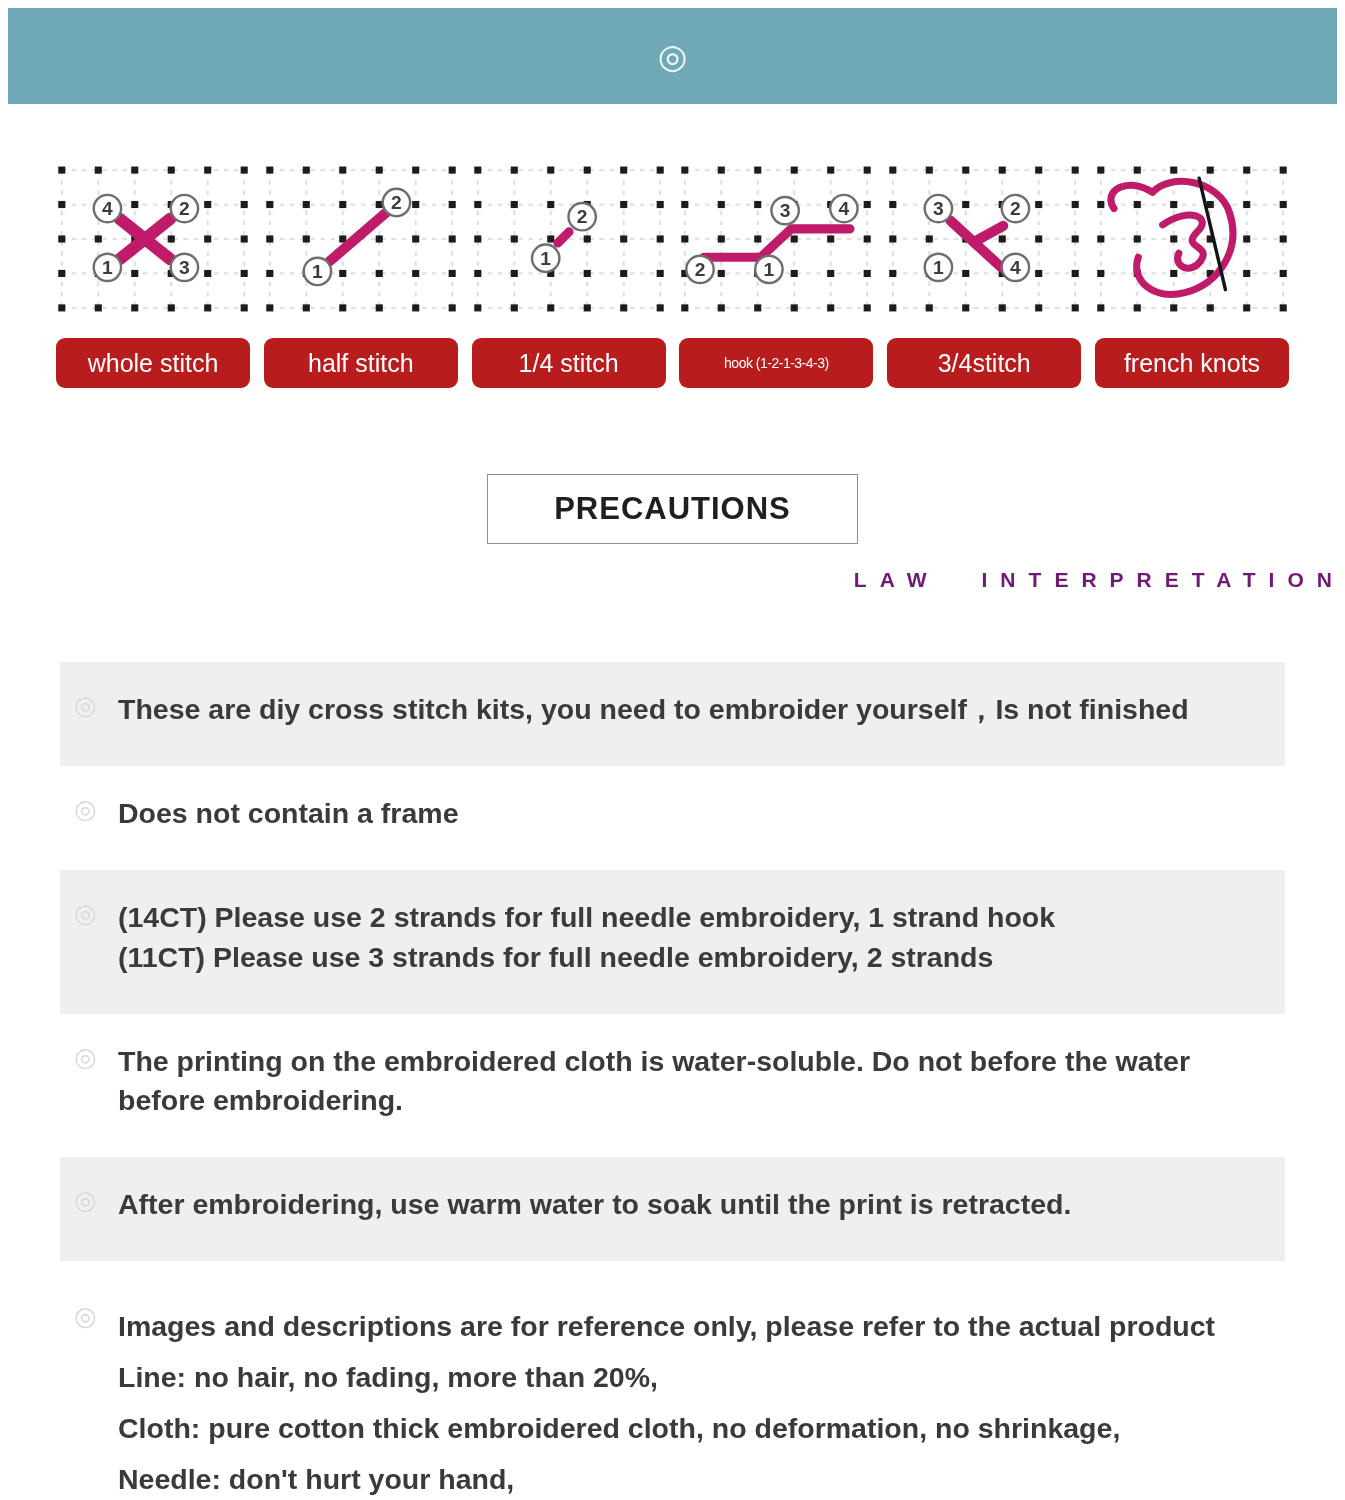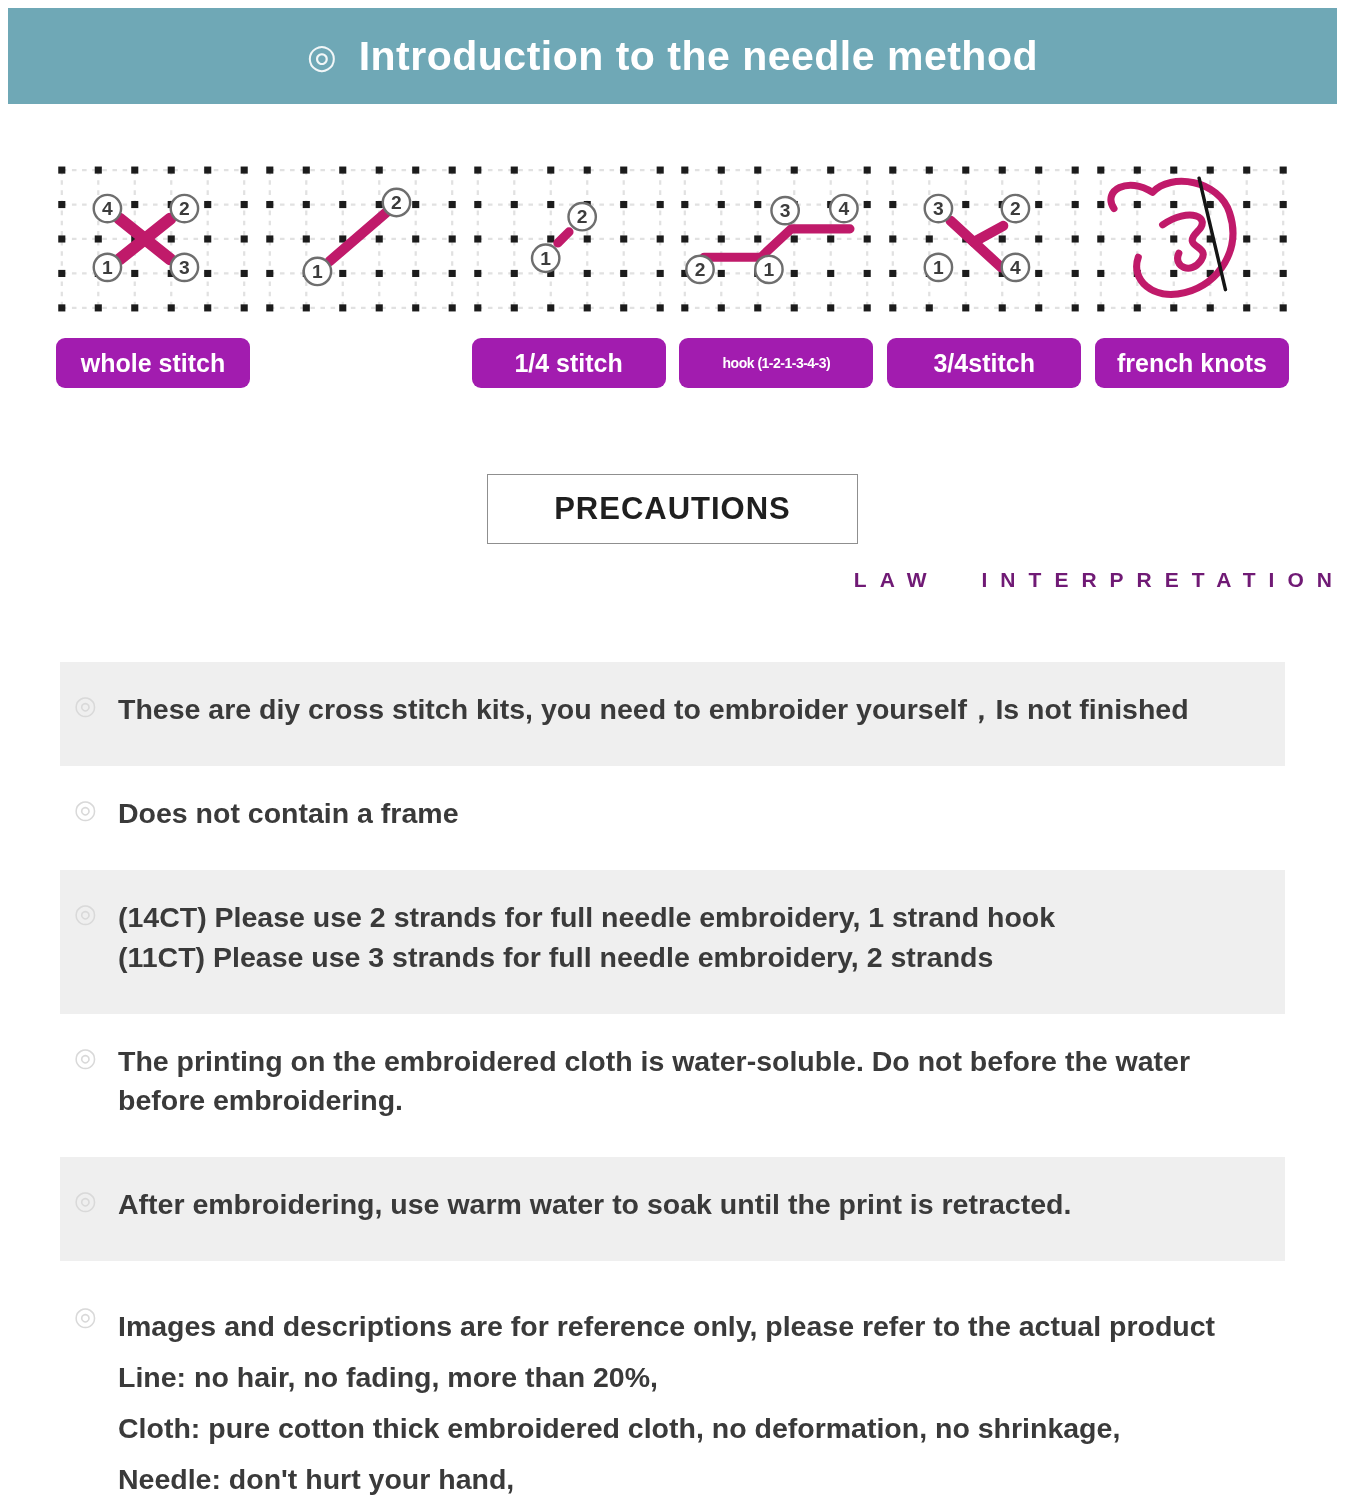--- a/index.html
+++ b/index.html
@@ -29,23 +29,23 @@
   .dash { stroke:#e1e1e1; stroke-width:2.2; stroke-dasharray:4.5 5.5; fill:none; }
   .dot  { fill:#1c1c1c; }
   .stitch-stroke { stroke:#c01a6a; fill:none; stroke-linecap:round; stroke-linejoin:round; }
   .needle { stroke:#151515; stroke-width:3.4; stroke-linecap:round; }
   .marker-circle { fill:#ffffff; stroke:#6e6e6e; stroke-width:2.4; }
   .marker-num {
     font-size:19px; font-weight:bold; fill:#3c3c3c; text-anchor:middle;
     font-family:"Liberation Sans","DejaVu Sans",sans-serif;
   }
   .stitch-label {
-    margin-top:22px; height:50px; background:#a21caf; border-radius:9px;
+    margin-top:22px; height:50px; background:#b91c1c; border-radius:9px;
     color:#fff; display:flex; align-items:center; justify-content:center;
-    font-size:25px; font-weight:bold; text-align:center;
+    font-size:25px; font-weight:normal; text-align:center;
   }
   .stitch-label.small { font-size:14px; letter-spacing:-0.5px; }
 
   
   .prec-box {
     margin:86px auto 0 auto; width:fit-content;
     padding:16px 66px; border:1px solid #8f8f8f; background:#fff;
   }
   .prec-box span {
     font-size:31px; font-weight:bold; color:#1f1f1f; letter-spacing:1px;
@@ -71,21 +71,20 @@
   .item.loose { padding-top:40px; }
   .item.loose p { line-height:1.79; }
 </style>
 </head>
 <body>
 
 <div class="page">
 
   <header class="banner">
     <span class="ring">◎</span>
-    <h1>Introduction to the needle method</h1>
   </header>
 
   <section class="stitch-row" id="stitch-row">
       <div class="stitch-panel">
         <svg viewBox="0 0 190 150" class="grid-svg">
           <line x1="5" y1="6" x2="185" y2="6" class="dash"></line>
           <line x1="5" y1="40" x2="185" y2="40" class="dash"></line>
           <line x1="5" y1="74" x2="185" y2="74" class="dash"></line>
           <line x1="5" y1="108" x2="185" y2="108" class="dash"></line>
           <line x1="5" y1="142" x2="185" y2="142" class="dash"></line>
@@ -192,20 +191,21 @@
           <polyline points="64,96 122,46" class="stitch-stroke" stroke-width="10"></polyline>
           <g>
             <circle cx="52" cy="106" r="13.5" class="marker-circle"></circle>
             <text x="52" y="112.5" class="marker-num">1</text>
           </g>
           <g>
             <circle cx="130" cy="38" r="13.5" class="marker-circle"></circle>
             <text x="130" y="44.5" class="marker-num">2</text>
           </g>
         </svg>
+        <div class="stitch-label">half stitch</div>
       </div>
       <div class="stitch-panel">
         <svg viewBox="0 0 190 150" class="grid-svg">
           <line x1="5" y1="6" x2="185" y2="6" class="dash"></line>
           <line x1="5" y1="40" x2="185" y2="40" class="dash"></line>
           <line x1="5" y1="74" x2="185" y2="74" class="dash"></line>
           <line x1="5" y1="108" x2="185" y2="108" class="dash"></line>
           <line x1="5" y1="142" x2="185" y2="142" class="dash"></line>
           <line x1="5" y1="6" x2="5" y2="142" class="dash"></line>
           <line x1="41" y1="6" x2="41" y2="142" class="dash"></line>

